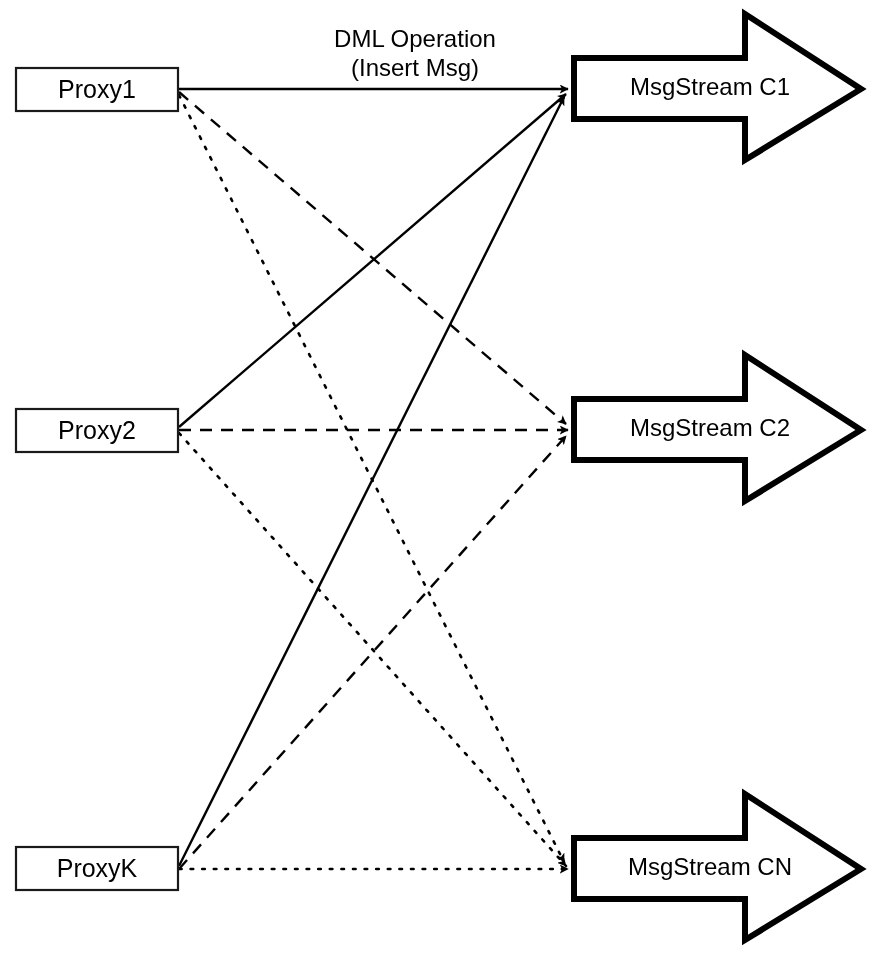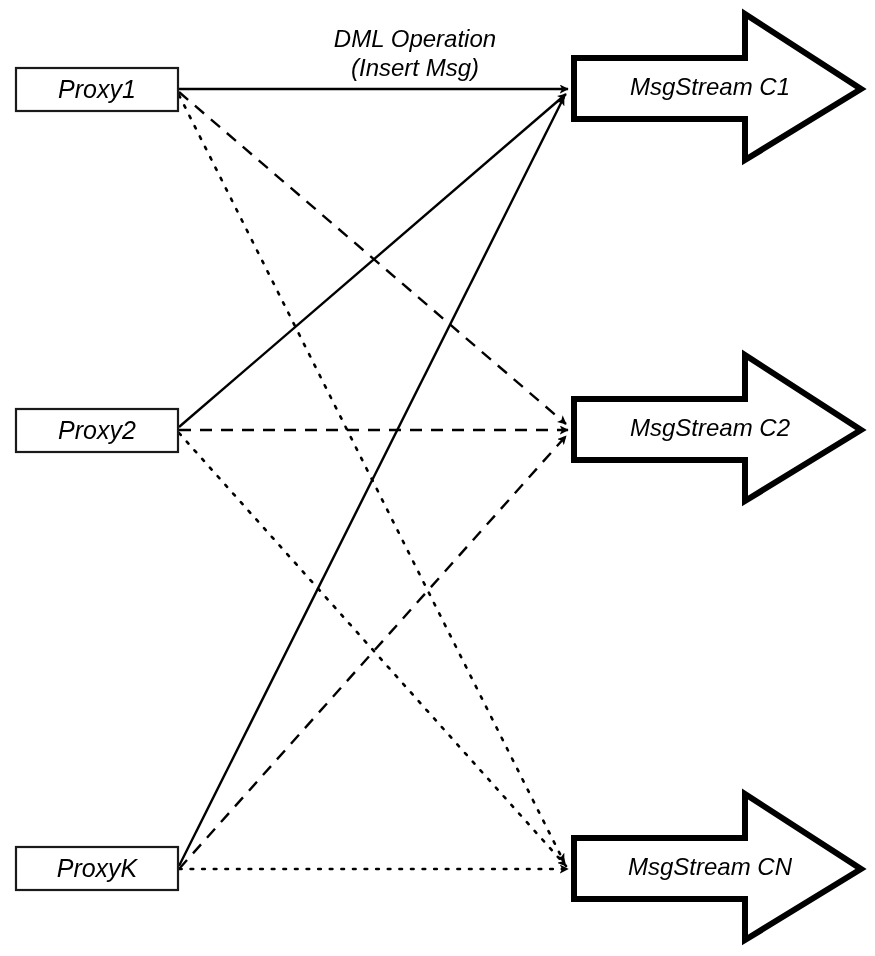--- a/index.html
+++ b/index.html
@@ -10,21 +10,20 @@
   }
   body {
     font-family: "Liberation Sans", sans-serif;
   }
   #diagram-root {
     position: relative;
     width: 875px;
     height: 956px;
     background: #ffffff;
     overflow: hidden;
-    font-style: italic;
   }
   #diagram-svg {
     position: absolute;
     top: 0;
     left: 0;
     width: 875px;
     height: 956px;
     display: block;
   }
   .node-box-rect {

